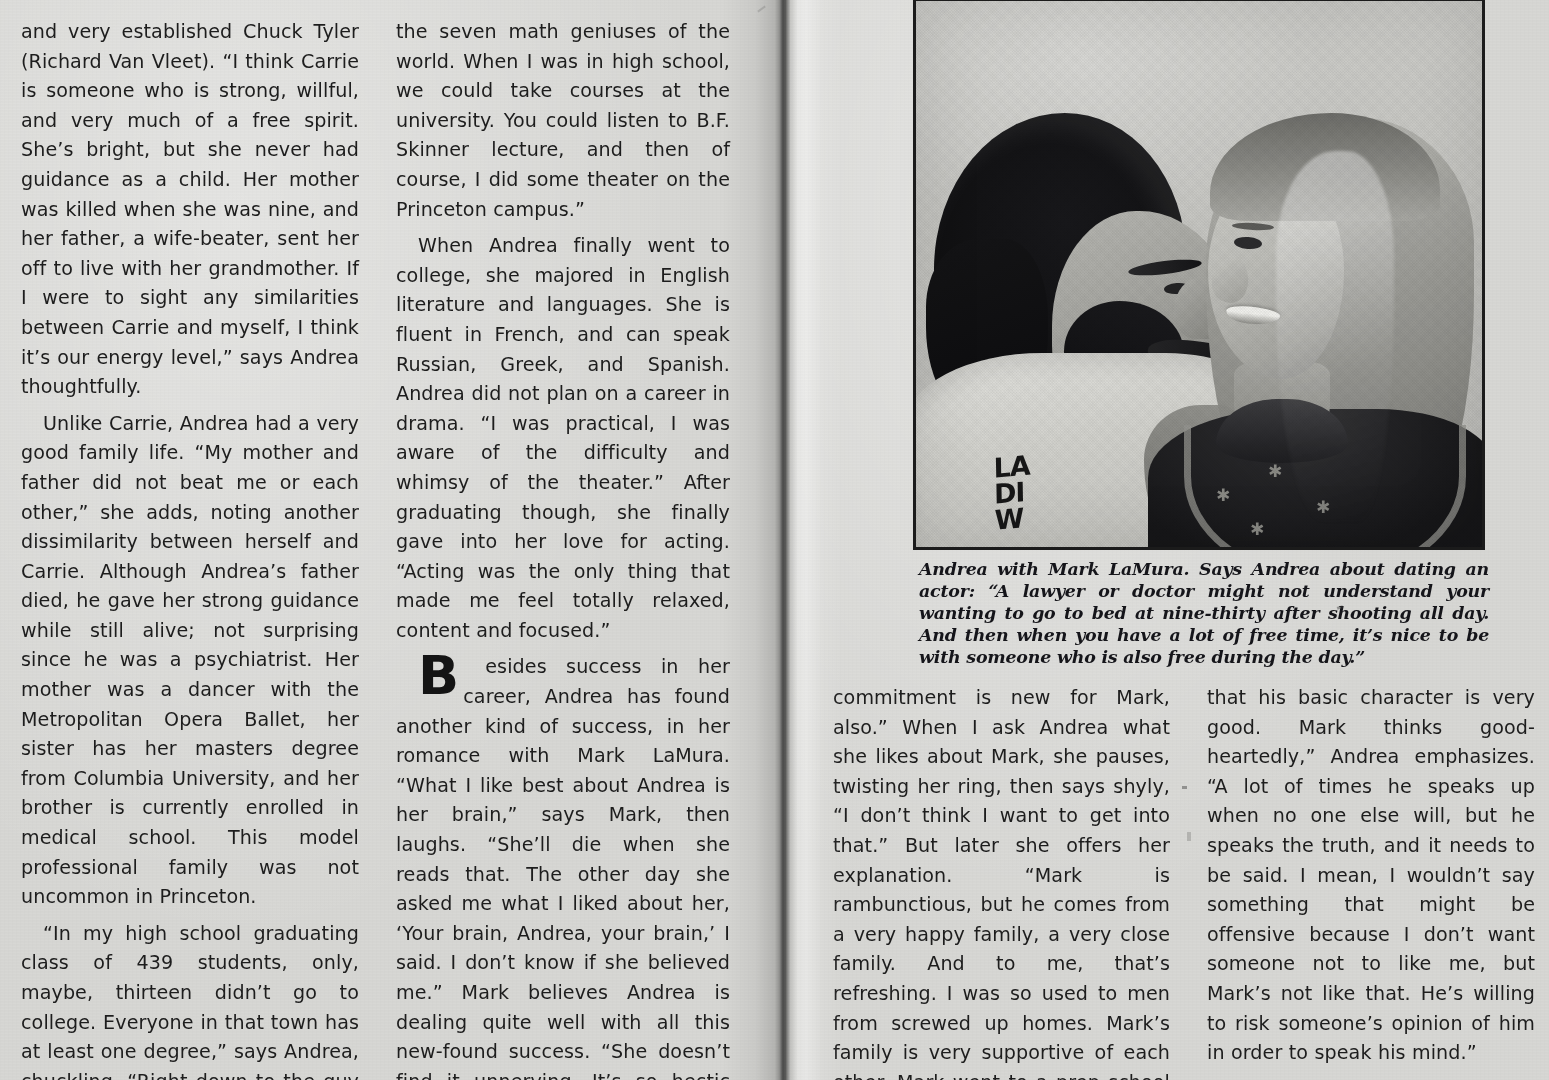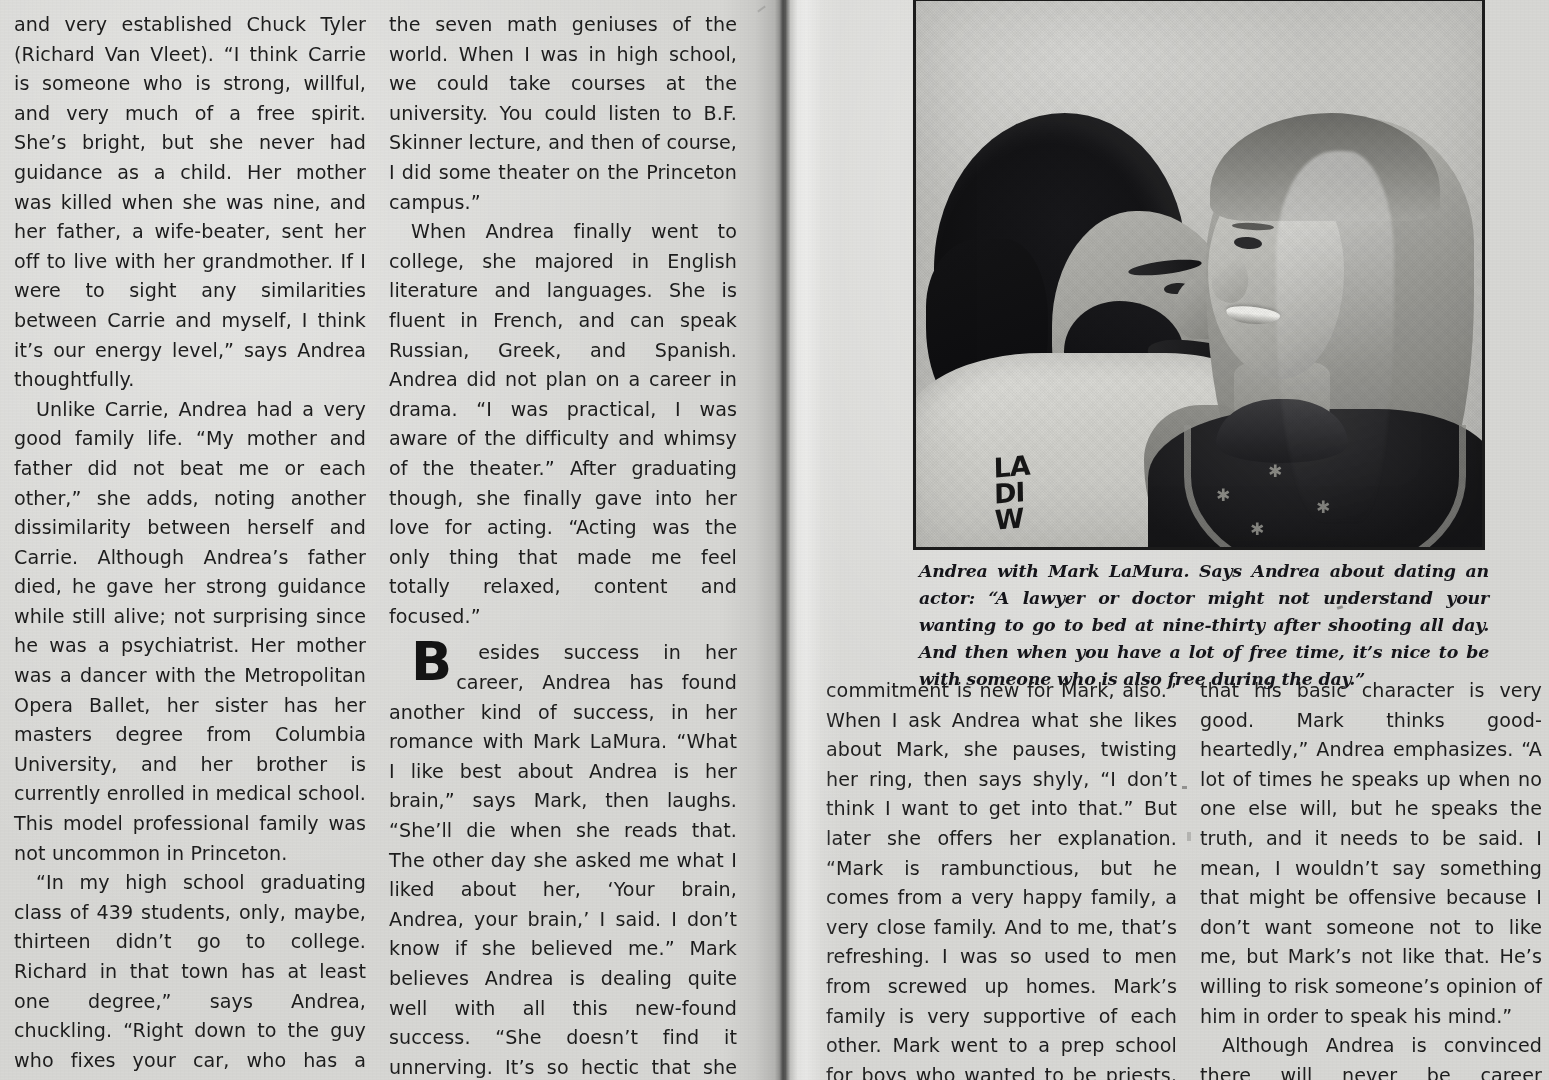--- a/index.html
+++ b/index.html
@@ -78,21 +78,21 @@
     font-size: 19.1px;
     line-height: 29.6px;
     text-align: justify;
     text-justify: inter-word;
     letter-spacing: 0.1px;
     -webkit-hyphens: none;
     hyphens: none;
     word-spacing: 0.2px;
   }
   .col p {
-    margin: 0;
+    margin: 7px;
     text-indent: 22px;
   }
   .col p.noindent { text-indent: 0; }
 
   .col-1 { left: 14px;   top: 10px;  width: 352px; }
   .col-2 { left: 389px;  top: 10px;  width: 348px; }
   .col-3 { left: 826px;  top: 676px; width: 351px; }
   .col-4 { left: 1200px; top: 676px; width: 342px; }
 
   b, strong { font-weight: 400; }
@@ -354,21 +354,21 @@
   
   .caption {
     position: absolute;
     left: 919px;
     top: 558px;
     width: 570px;
     font-family: "DejaVu Serif", serif;
     font-style: italic;
     font-weight: 700;
     font-size: 17.4px;
-    line-height: 27px;
+    line-height: 22px;
     color: #15151a;
     text-align: justify;
     letter-spacing: -0.2px;
   }
 
   
   .speck { position: absolute; background: rgba(60,60,60,0.45); pointer-events: none; }
 </style>
 </head>
 <body>
@@ -418,21 +418,21 @@
 
     <div class="photo-grain"></div>
     <div class="photo-vignette"></div>
   </div>
 
   <div class="caption">Andrea with Mark LaMura. Says Andrea about dating an actor: “A lawyer or doctor might not understand your wanting to go to bed at nine-thirty after shooting all day. And then when you have a lot of free time, it’s nice to be with someone who is also free during the day.”</div>
 
   <div class="col col-1">
     <p class="noindent">and very established Chuck Tyler (Richard Van Vleet). “I think Carrie is someone who is strong, willful, and very much of a free spirit. She’s bright, but she never had guidance as a child. Her mother was killed when she was nine, and her father, a wife-beater, sent her off to live with her grandmother. If I were to sight any similarities between Carrie and myself, I think it’s our energy level,” says Andrea thoughtfully.</p>
     <p>Unlike Carrie, Andrea had a very good family life. “My mother and father did not beat me or each other,” she adds, noting another dissimilarity between herself and Carrie. Although Andrea’s father died, he gave her strong guidance while still alive; not surprising since he was a psychiatrist. Her mother was a dancer with the Metropolitan Opera Ballet, her sister has her masters degree from Columbia University, and her brother is currently enrolled in medical school. This model professional family was not uncommon in Princeton.</p>
-    <p><span>“In my high school graduating class of 439 students, only, maybe, thirteen didn’t go to college. </span><b>Richard</b><span> in that town has at least one degree,” says Andrea, chuckling. “Right down to the guy who fixes your car, who has a masters in philosophy but just wants to do manual labor.</span></p>
+    <p><span>“In my high school graduating class of 439 students, only, maybe, thirteen didn’t go to college. </span><b>Everyone</b><span> in that town has at least one degree,” says Andrea, chuckling. “Right down to the guy who fixes your car, who has a masters in philosophy but just wants to do manual labor.</span></p>
 
   </div>
 
   <div class="col col-2">
     <p class="noindent">the seven math geniuses of the world. When I was in high school, we could take courses at the university. You could listen to B.F. Skinner lecture, and then of course, I did some theater on the Princeton campus.”</p>
     <p>When Andrea finally went to college, she majored in English literature and languages. She is fluent in French, and can speak Russian, Greek, and Spanish. Andrea did not plan on a career in drama. “I was practical, I was aware of the difficulty and whimsy of the theater.” After graduating though, she finally gave into her love for acting. “Acting was the only thing that made me feel totally relaxed, content and focused.”</p>
     <p class="dropcap-para"><span class="dropcap">B</span><span>esides success in her career, Andrea has found another kind of success, in her romance with Mark LaMura. “What I like best about Andrea is her brain,” says Mark, then laughs. “She’ll die when she reads that. The other day she asked me what I liked about her, ‘Your brain, Andrea, your brain,’ I said. I don’t know if she believed me.” Mark believes Andrea is dealing quite well with all this new-found success. “She doesn’t find it unnerving. It’s so hectic that she doesn’t have time to worry, she just deals. I think Andrea is pretty happy with her work, but she needs to be challenged more,” adds LaMura.</span></p>
 
   </div>
 

